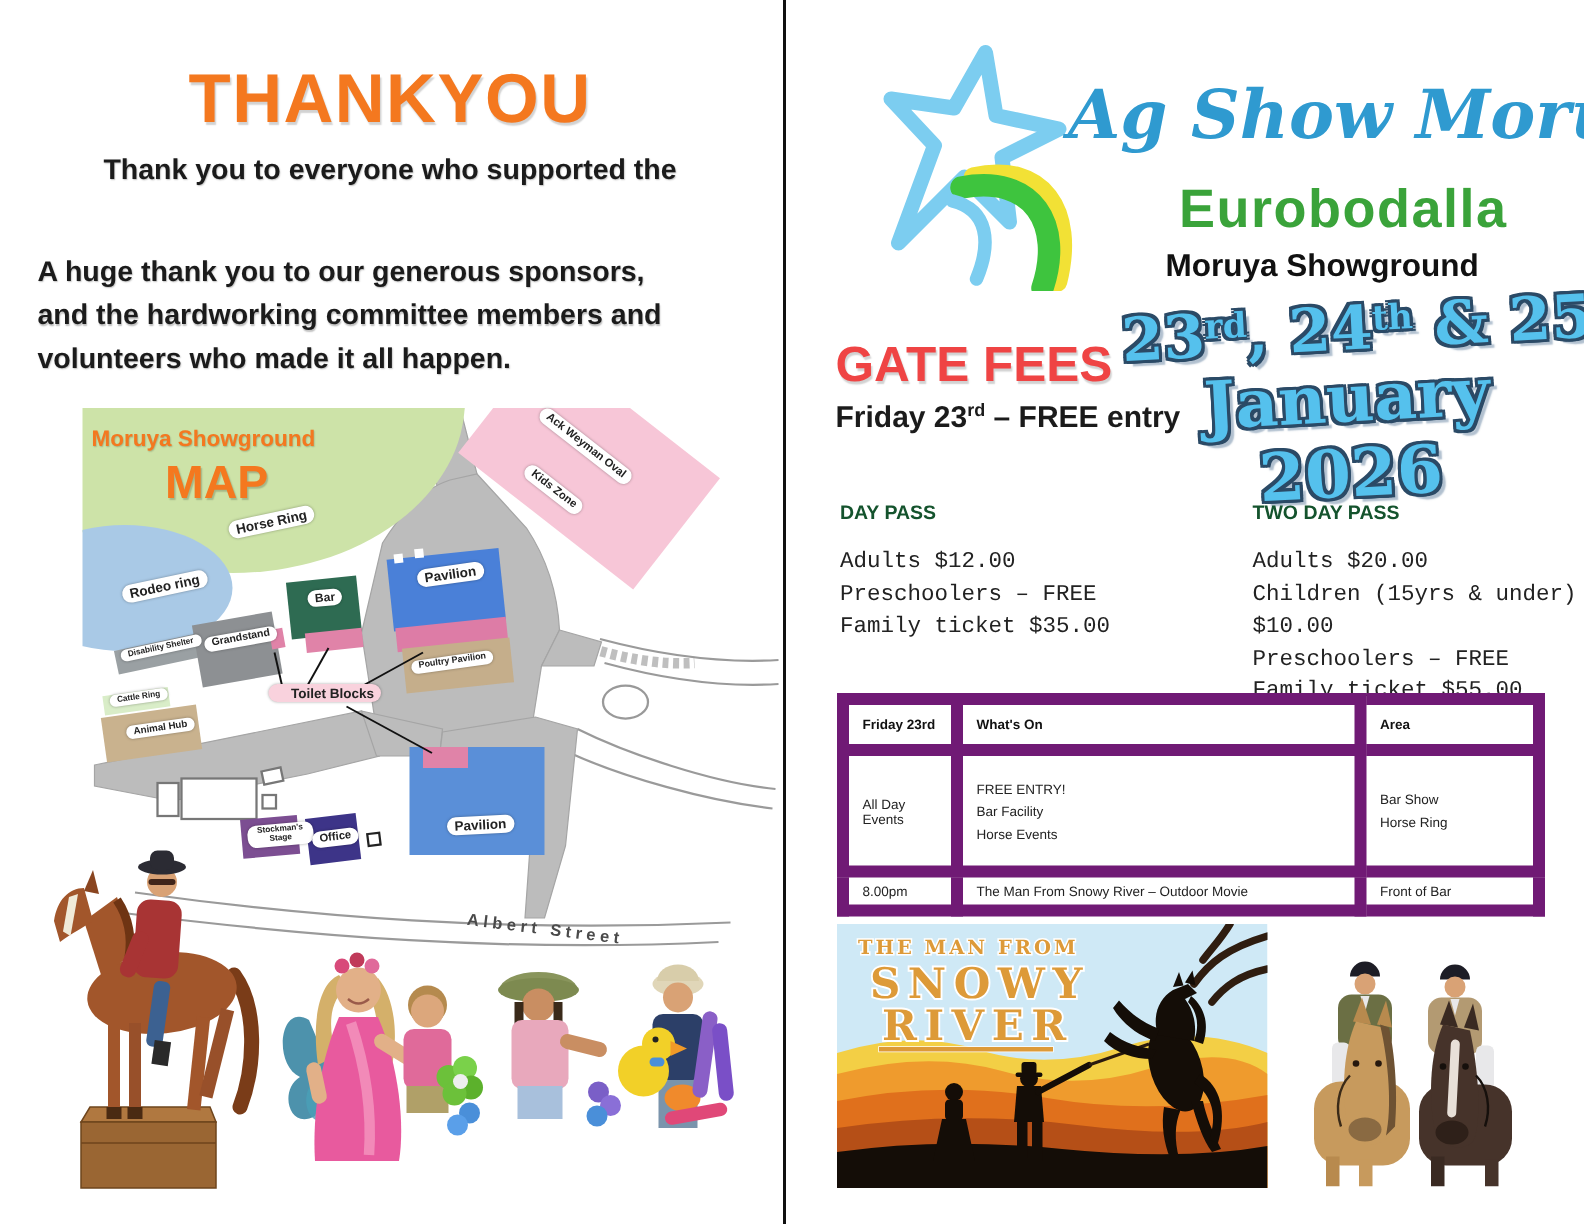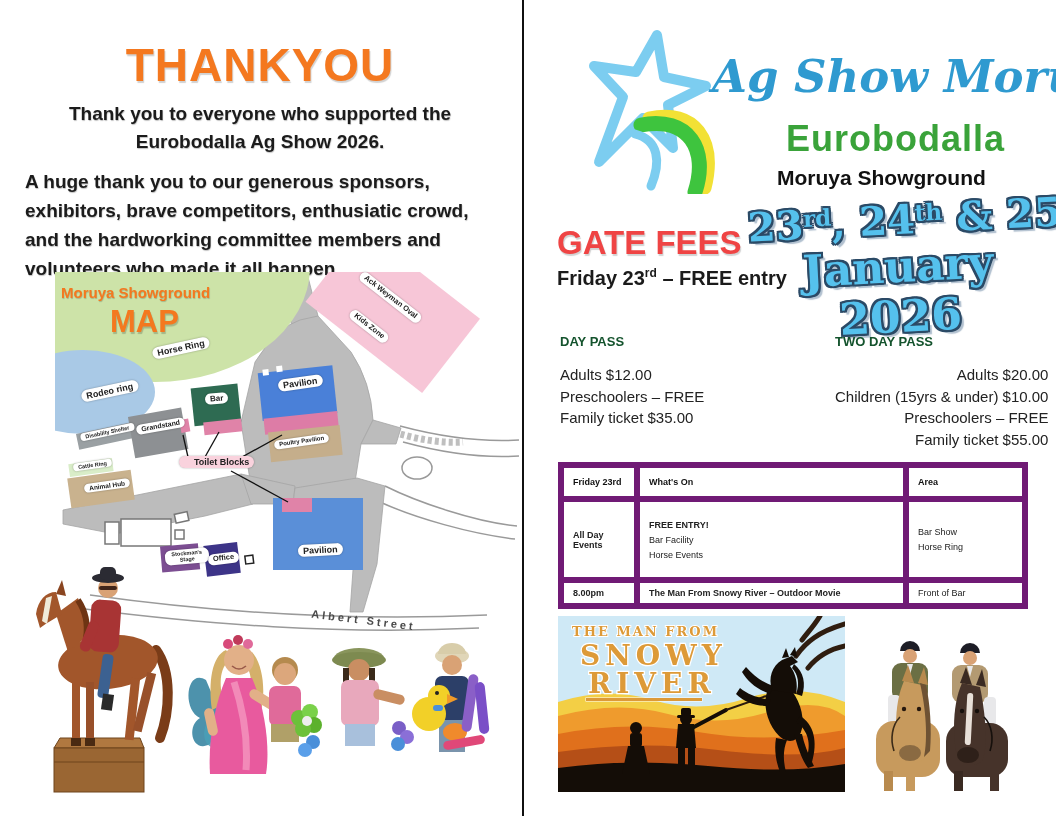--- a/index.html
+++ b/index.html
@@ -43,52 +43,50 @@
   .dates-l1{font-size:40px;line-height:44px;}
   .dates-l1 sup{font-size:23px;vertical-align:12px;}
   .dates-l2{font-size:44px;line-height:50px;}
   .gatefees{left:557px;top:224px;font-size:33px;font-weight:bold;color:#ef4444;
             text-shadow:1px 2px 1px rgba(0,0,0,.18);}
   .friday{left:557px;top:266px;font-size:20px;font-weight:bold;}
   .friday sup{font-size:12px;}
   .weekend{left:557px;top:294px;font-size:20px;font-weight:bold;}
   .pass-head{font-size:13px;font-weight:bold;color:#14532d;}
   .pass-lines{font-size:15px;line-height:21.5px;color:#222;}
-  .pass-lines div{margin-bottom:0px;}
+  .pass-lines div{margin-bottom:0px;font-family:Liberation Mono, monospace;}
 
   
   .etable{left:558px;top:462px;border-collapse:collapse;table-layout:fixed;}
-  .etable td{border:6px solid #701a75;font-size:9px;color:#222;padding:2px 4px 2px 9px;vertical-align:middle;}
+  .etable td{border:8px solid #701a75;font-size:9px;color:#222;padding:2px 4px 2px 9px;vertical-align:middle;}
   .etable .hd{font-weight:bold;color:#111;}
-  .etable .b{font-weight:bold;}
+  .etable .b{font-weight:normal;}
   .cell-lines div{margin:5px 0;}
 
   
   .logo{left:583px;top:22px;}
   .poster{left:558px;top:616px;}
   .riders{left:862px;top:621px;}
   .horse-photo{left:16px;top:542px;}
   .fairy-photo{left:182px;top:622px;}
   .kids-photo{left:247px;top:632px;}
 </style>
 </head>
 <body>
 
 <div class="page">
 
   <div class="abs thankyou">THANKYOU</div>
 
   <div class="abs intro">
     <div>Thank you to everyone who supported the</div>
-    <div>Eurobodalla Ag Show 2026.</div>
   </div>
 
   <div class="abs thanks">
     <div>A huge thank you to our generous sponsors,</div>
-    <div>exhibitors, brave competitors, enthusiatic crowd,</div>
     <div>and the hardworking committee members and</div>
     <div>volunteers who made it all happen.</div>
   </div>
 
   <div class="abs map">
     <svg width="465" height="392" viewBox="0 0 465 392">
 
       <g stroke="#9a9a9a" fill="none" stroke-width="1.5">
         <path d="M35,323 C150,339 280,350 432,343"></path>
         <path d="M30,337 C150,352 280,363 424,356"></path>
@@ -302,21 +300,21 @@
   <div class="abs friday"><span>Friday 23</span><sup>rd</sup><span>&nbsp;– FREE entry</span></div>
 
   <div class="abs pass-head" style="left:560px;top:334px;">DAY PASS</div>
   <div class="abs pass-lines" style="left:560px;top:364px;">
     <div>Adults $12.00</div>
     <div>Preschoolers – FREE</div>
     <div>Family ticket $35.00</div>
   </div>
 
   <div class="abs pass-head" style="left:835px;top:334px;">TWO DAY PASS</div>
-  <div class="abs pass-lines" style="left:835px;top:364px;text-align:right;">
+  <div class="abs pass-lines" style="left:835px;top:364px;">
     <div>Adults $20.00</div>
     <div>Children (15yrs &amp; under) $10.00</div>
     <div>Preschoolers – FREE</div>
     <div>Family ticket $55.00</div>
   </div>
 
   <table class="abs etable">
     <colgroup>
         <col style="width:76px">
         <col style="width:269px">

